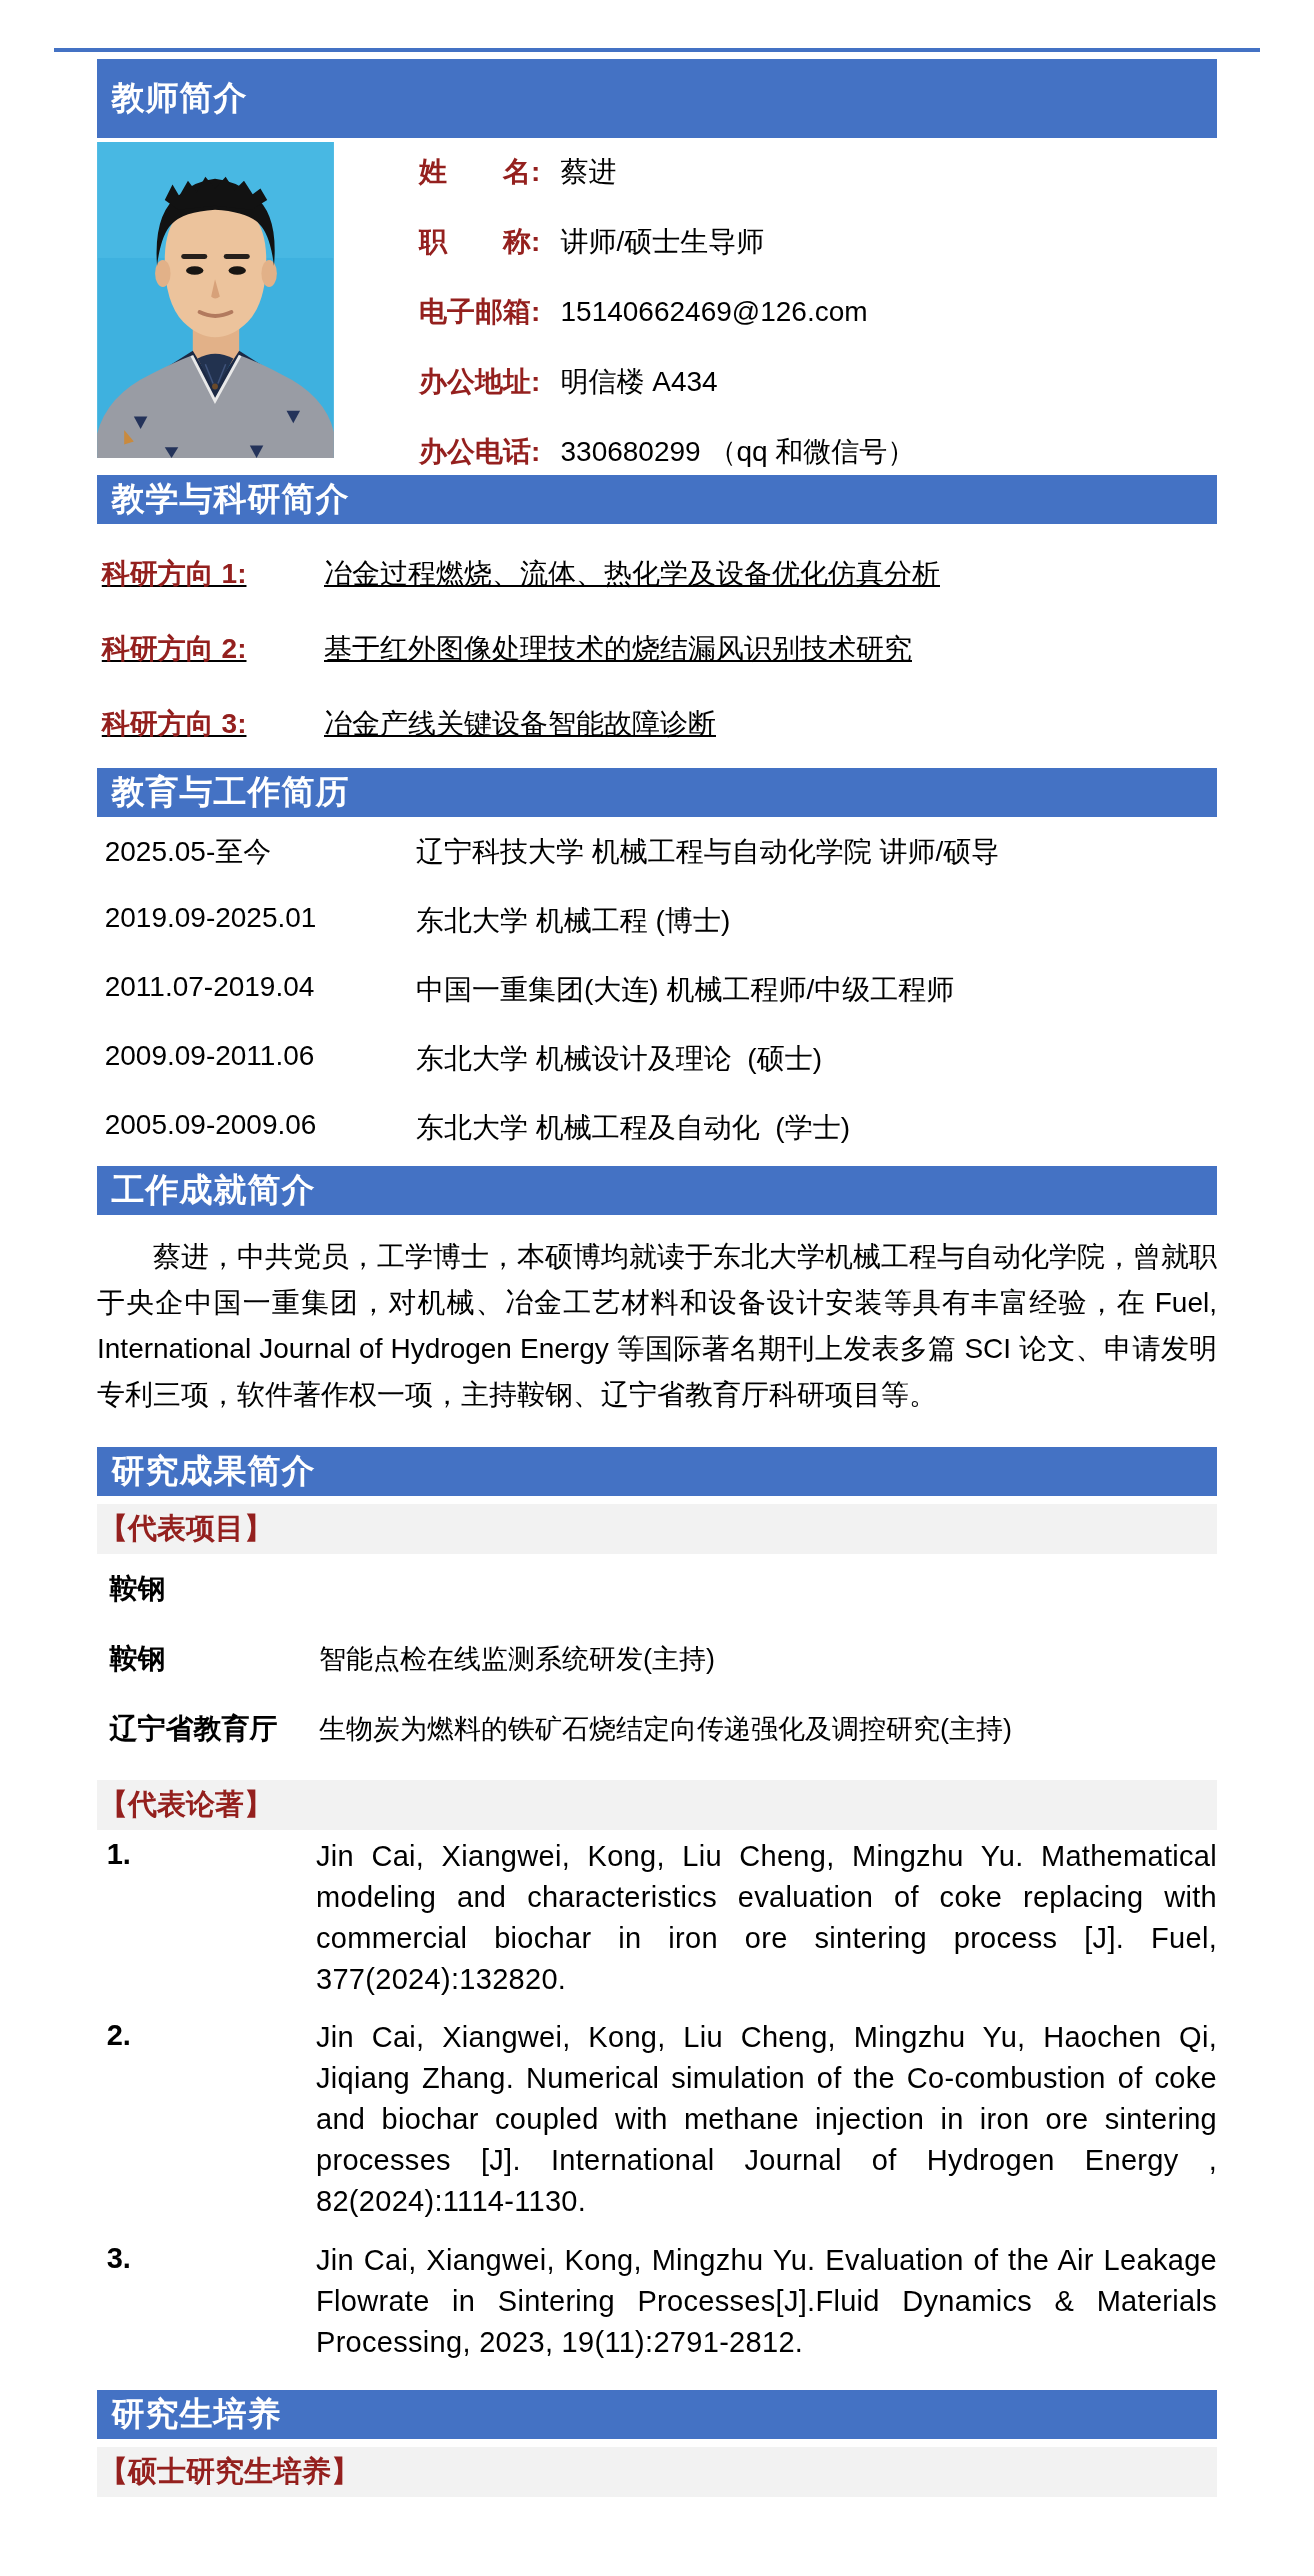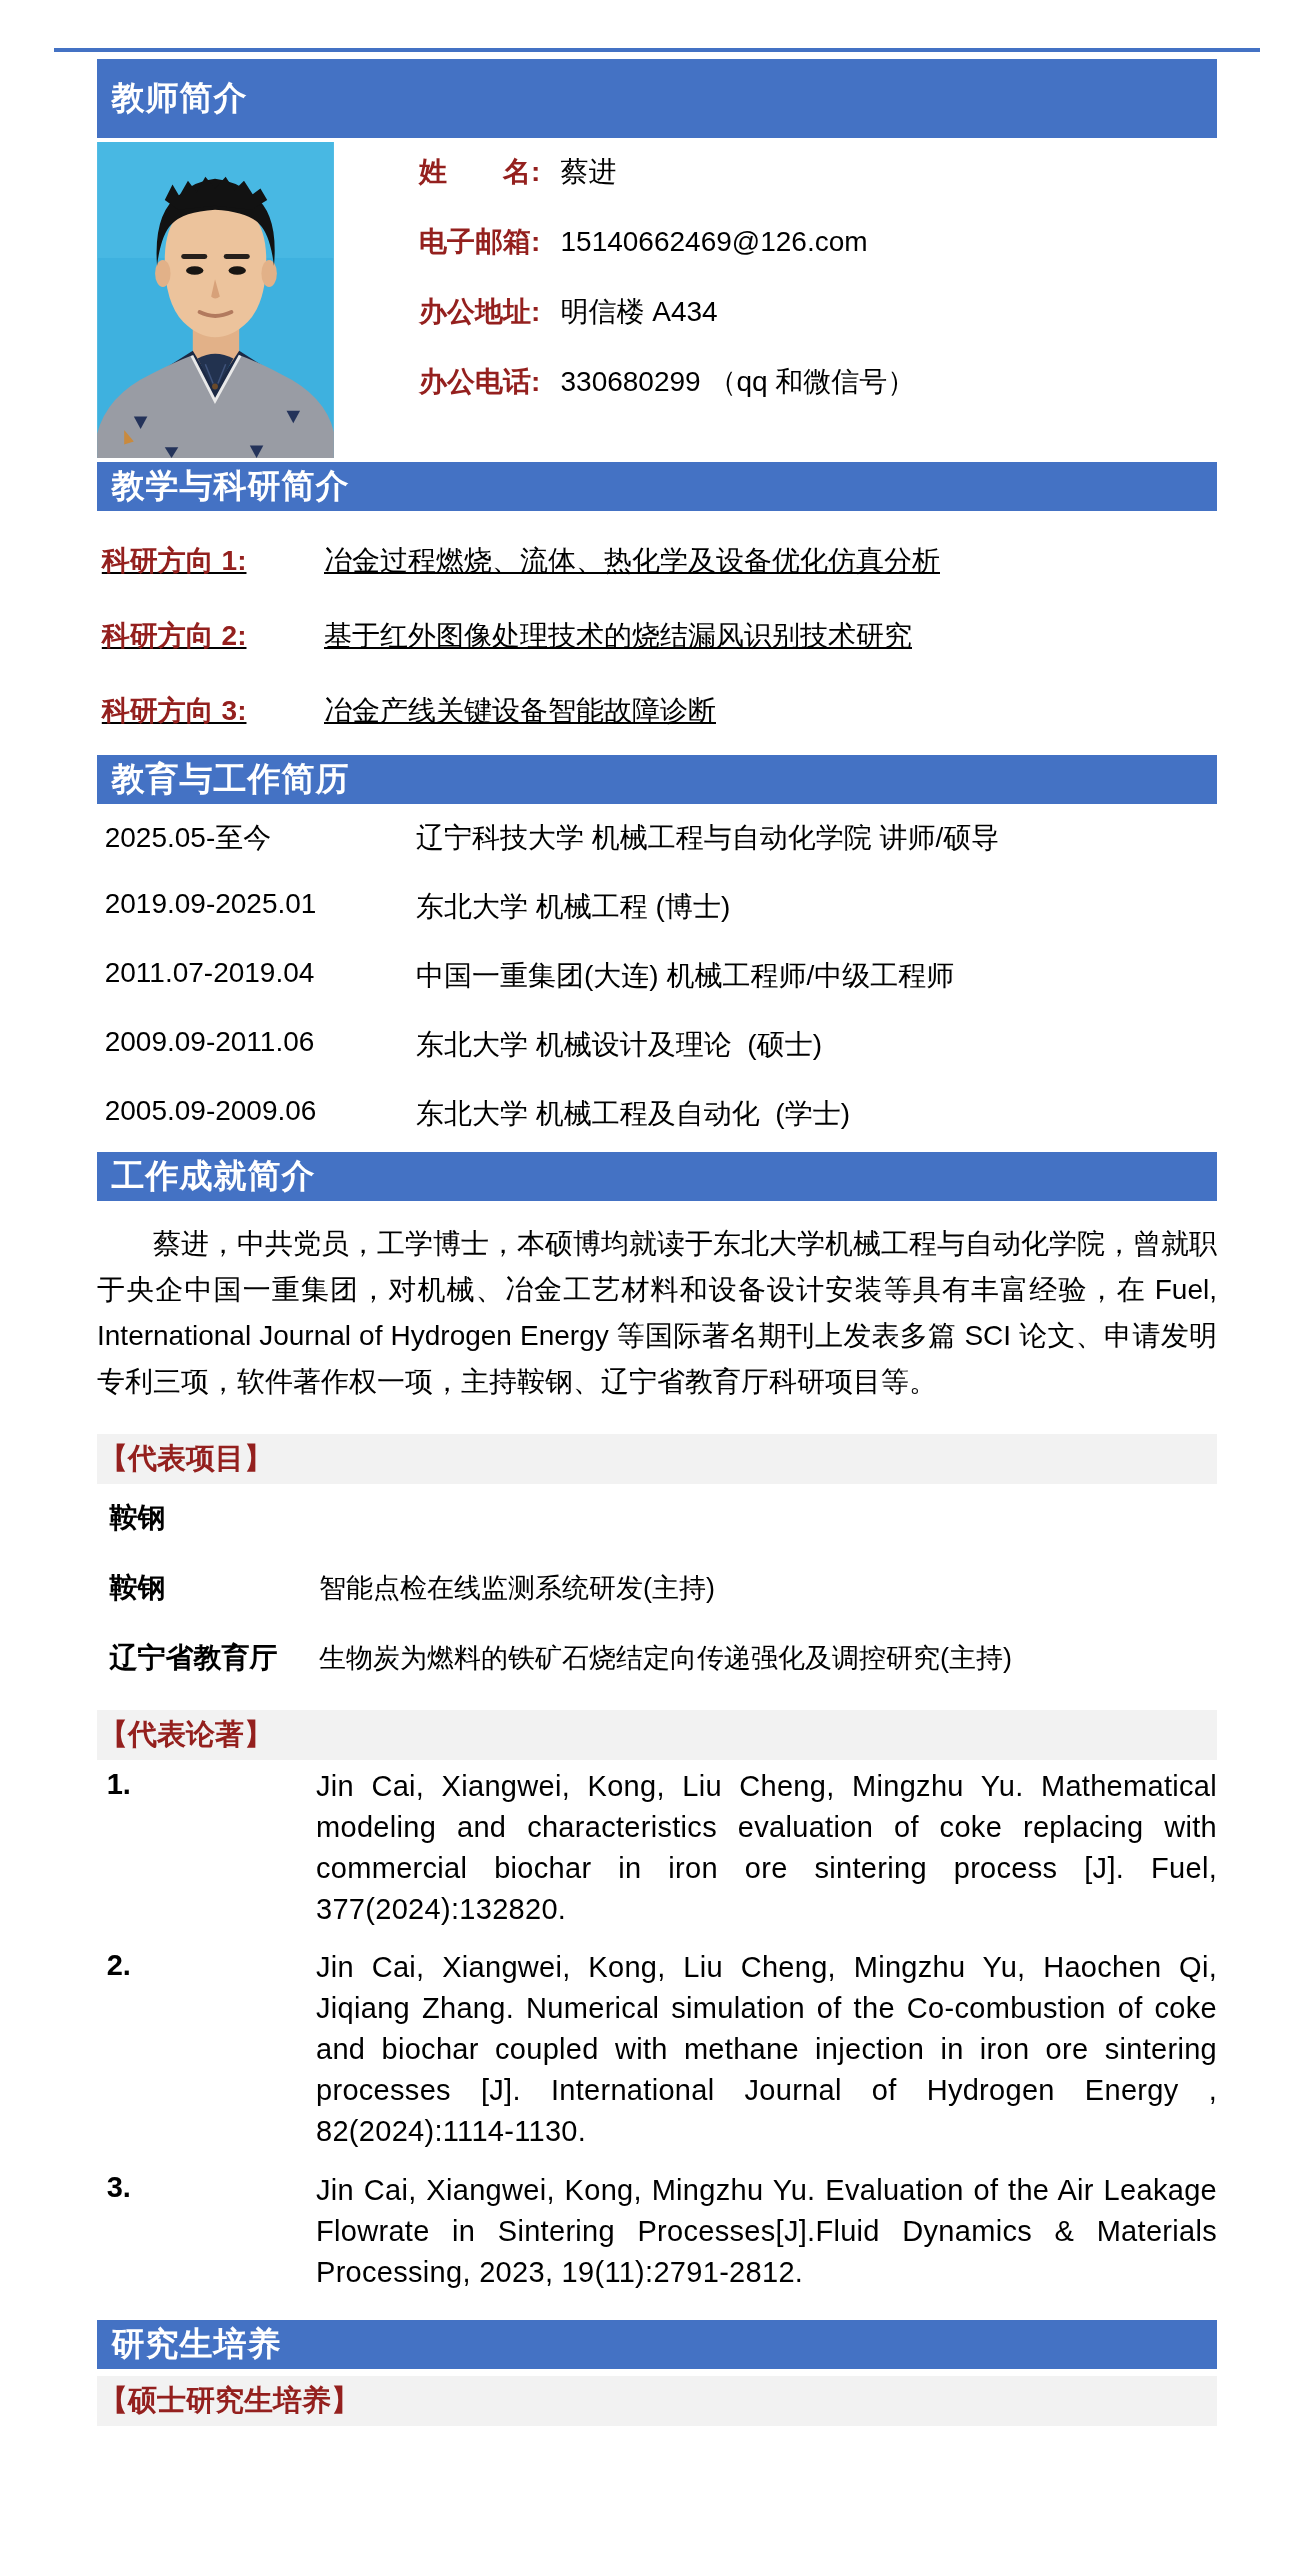--- a/index.html
+++ b/index.html
@@ -120,20 +120,24 @@
         <polygon points="158,314 172,314 165,327" fill="#24335a"></polygon>
         <polygon points="28,298 38,310 28,313" fill="#c98a3e"></polygon>
       </svg>
     </div>
     <div class="info">
       <div class="info-row">
         <span class="info-label">姓　　名:</span>
         <span class="info-value">蔡进</span>
       </div>
       <div class="info-row">
+        <span class="info-label">职　　称:</span>
+        <span class="info-value">讲师/硕士生导师</span>
+      </div>
+      <div class="info-row">
         <span class="info-label">电子邮箱:</span>
         <span class="info-value">15140662469@126.com</span>
       </div>
       <div class="info-row">
         <span class="info-label">办公地址:</span>
         <span class="info-value">明信楼 A434</span>
       </div>
       <div class="info-row">
         <span class="info-label">办公电话:</span>
         <span class="info-value">330680299 （qq 和微信号）</span>
@@ -183,20 +187,23 @@
       <span class="edu-period">2005.09-2009.06</span>
       <span class="edu-detail">东北大学 机械工程及自动化  (学士)</span>
     </div>
   </div>
 
   <div class="section-bar bar-sm">
     <span>工作成就简介</span>
   </div>
   <p class="achievement">蔡进，中共党员，工学博士，本硕博均就读于东北大学机械工程与自动化学院，曾就职于央企中国一重集团，对机械、冶金工艺材料和设备设计安装等具有丰富经验，在 Fuel, International Journal of Hydrogen Energy 等国际著名期刊上发表多篇 SCI 论文、申请发明专利三项，软件著作权一项，主持鞍钢、辽宁省教育厅科研项目等。</p>
 
+  <div class="section-bar bar-sm">
+    <span>研究成果简介</span>
+  </div>
 
   <div class="strip">
     <span>【代表项目】</span>
   </div>
   <div class="proj-block">
     <div class="proj-row">
       <span class="proj-org">鞍钢</span>
     </div>
     <div class="proj-row">
       <span class="proj-org">鞍钢</span>

